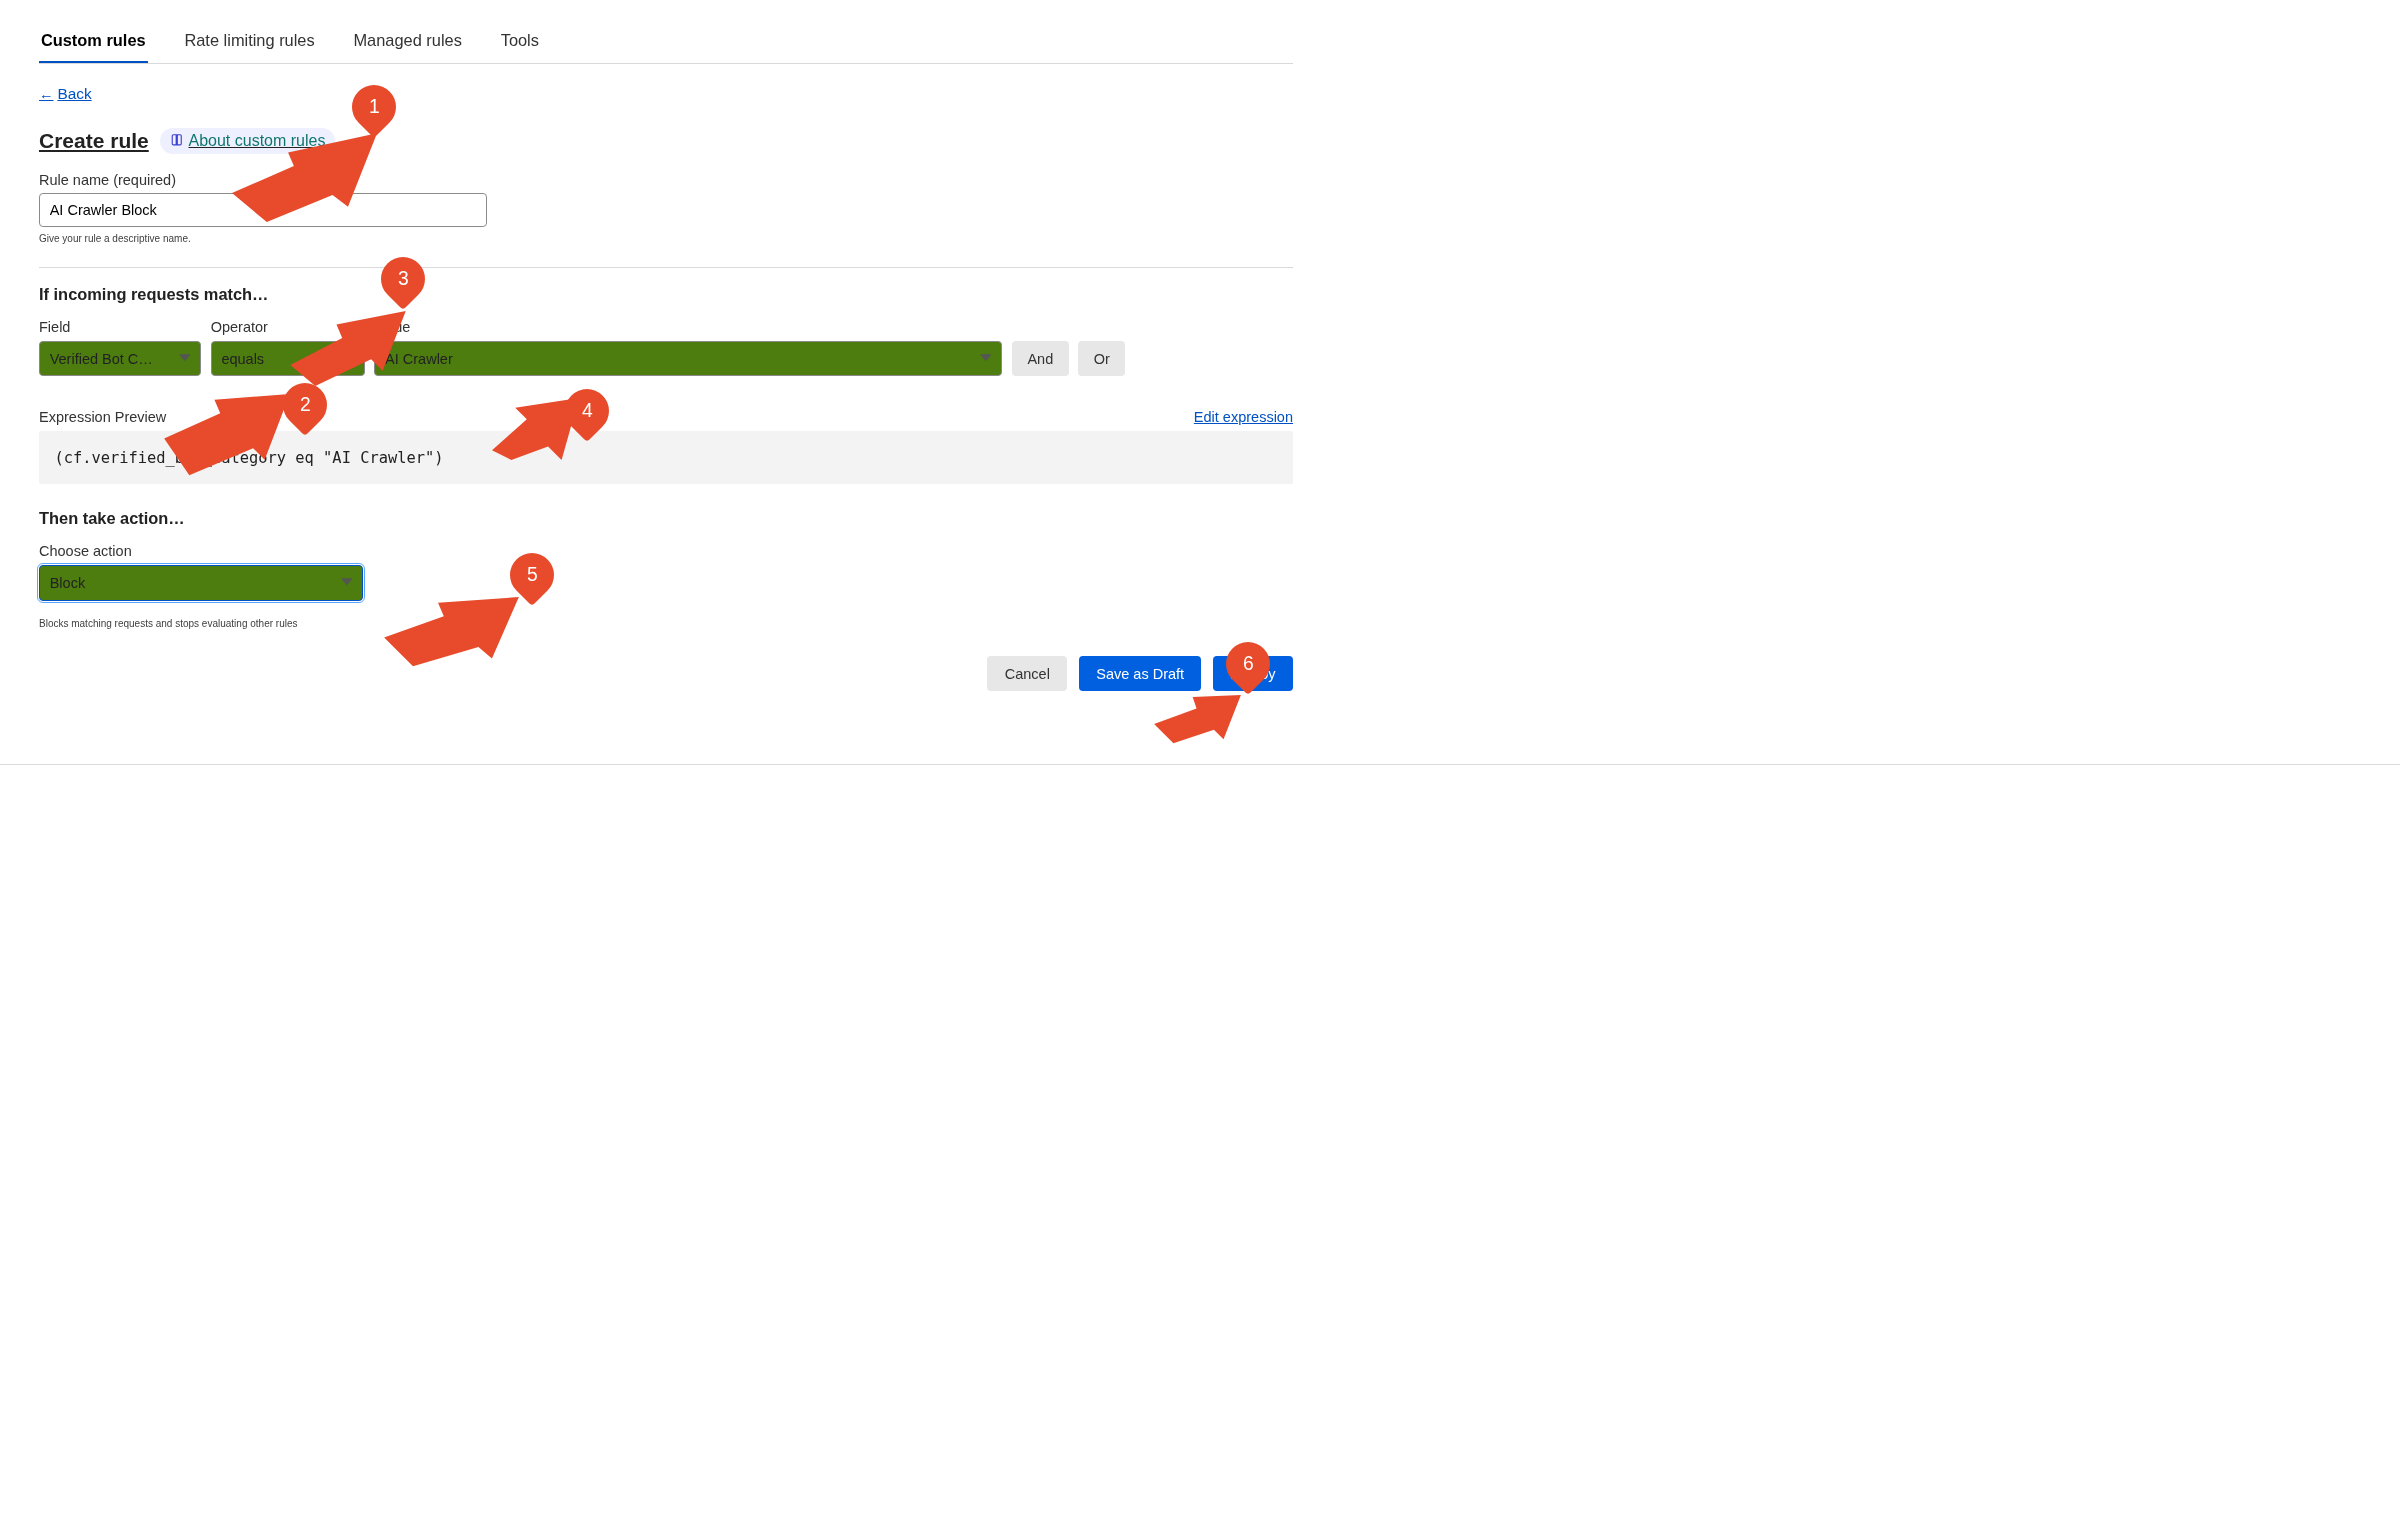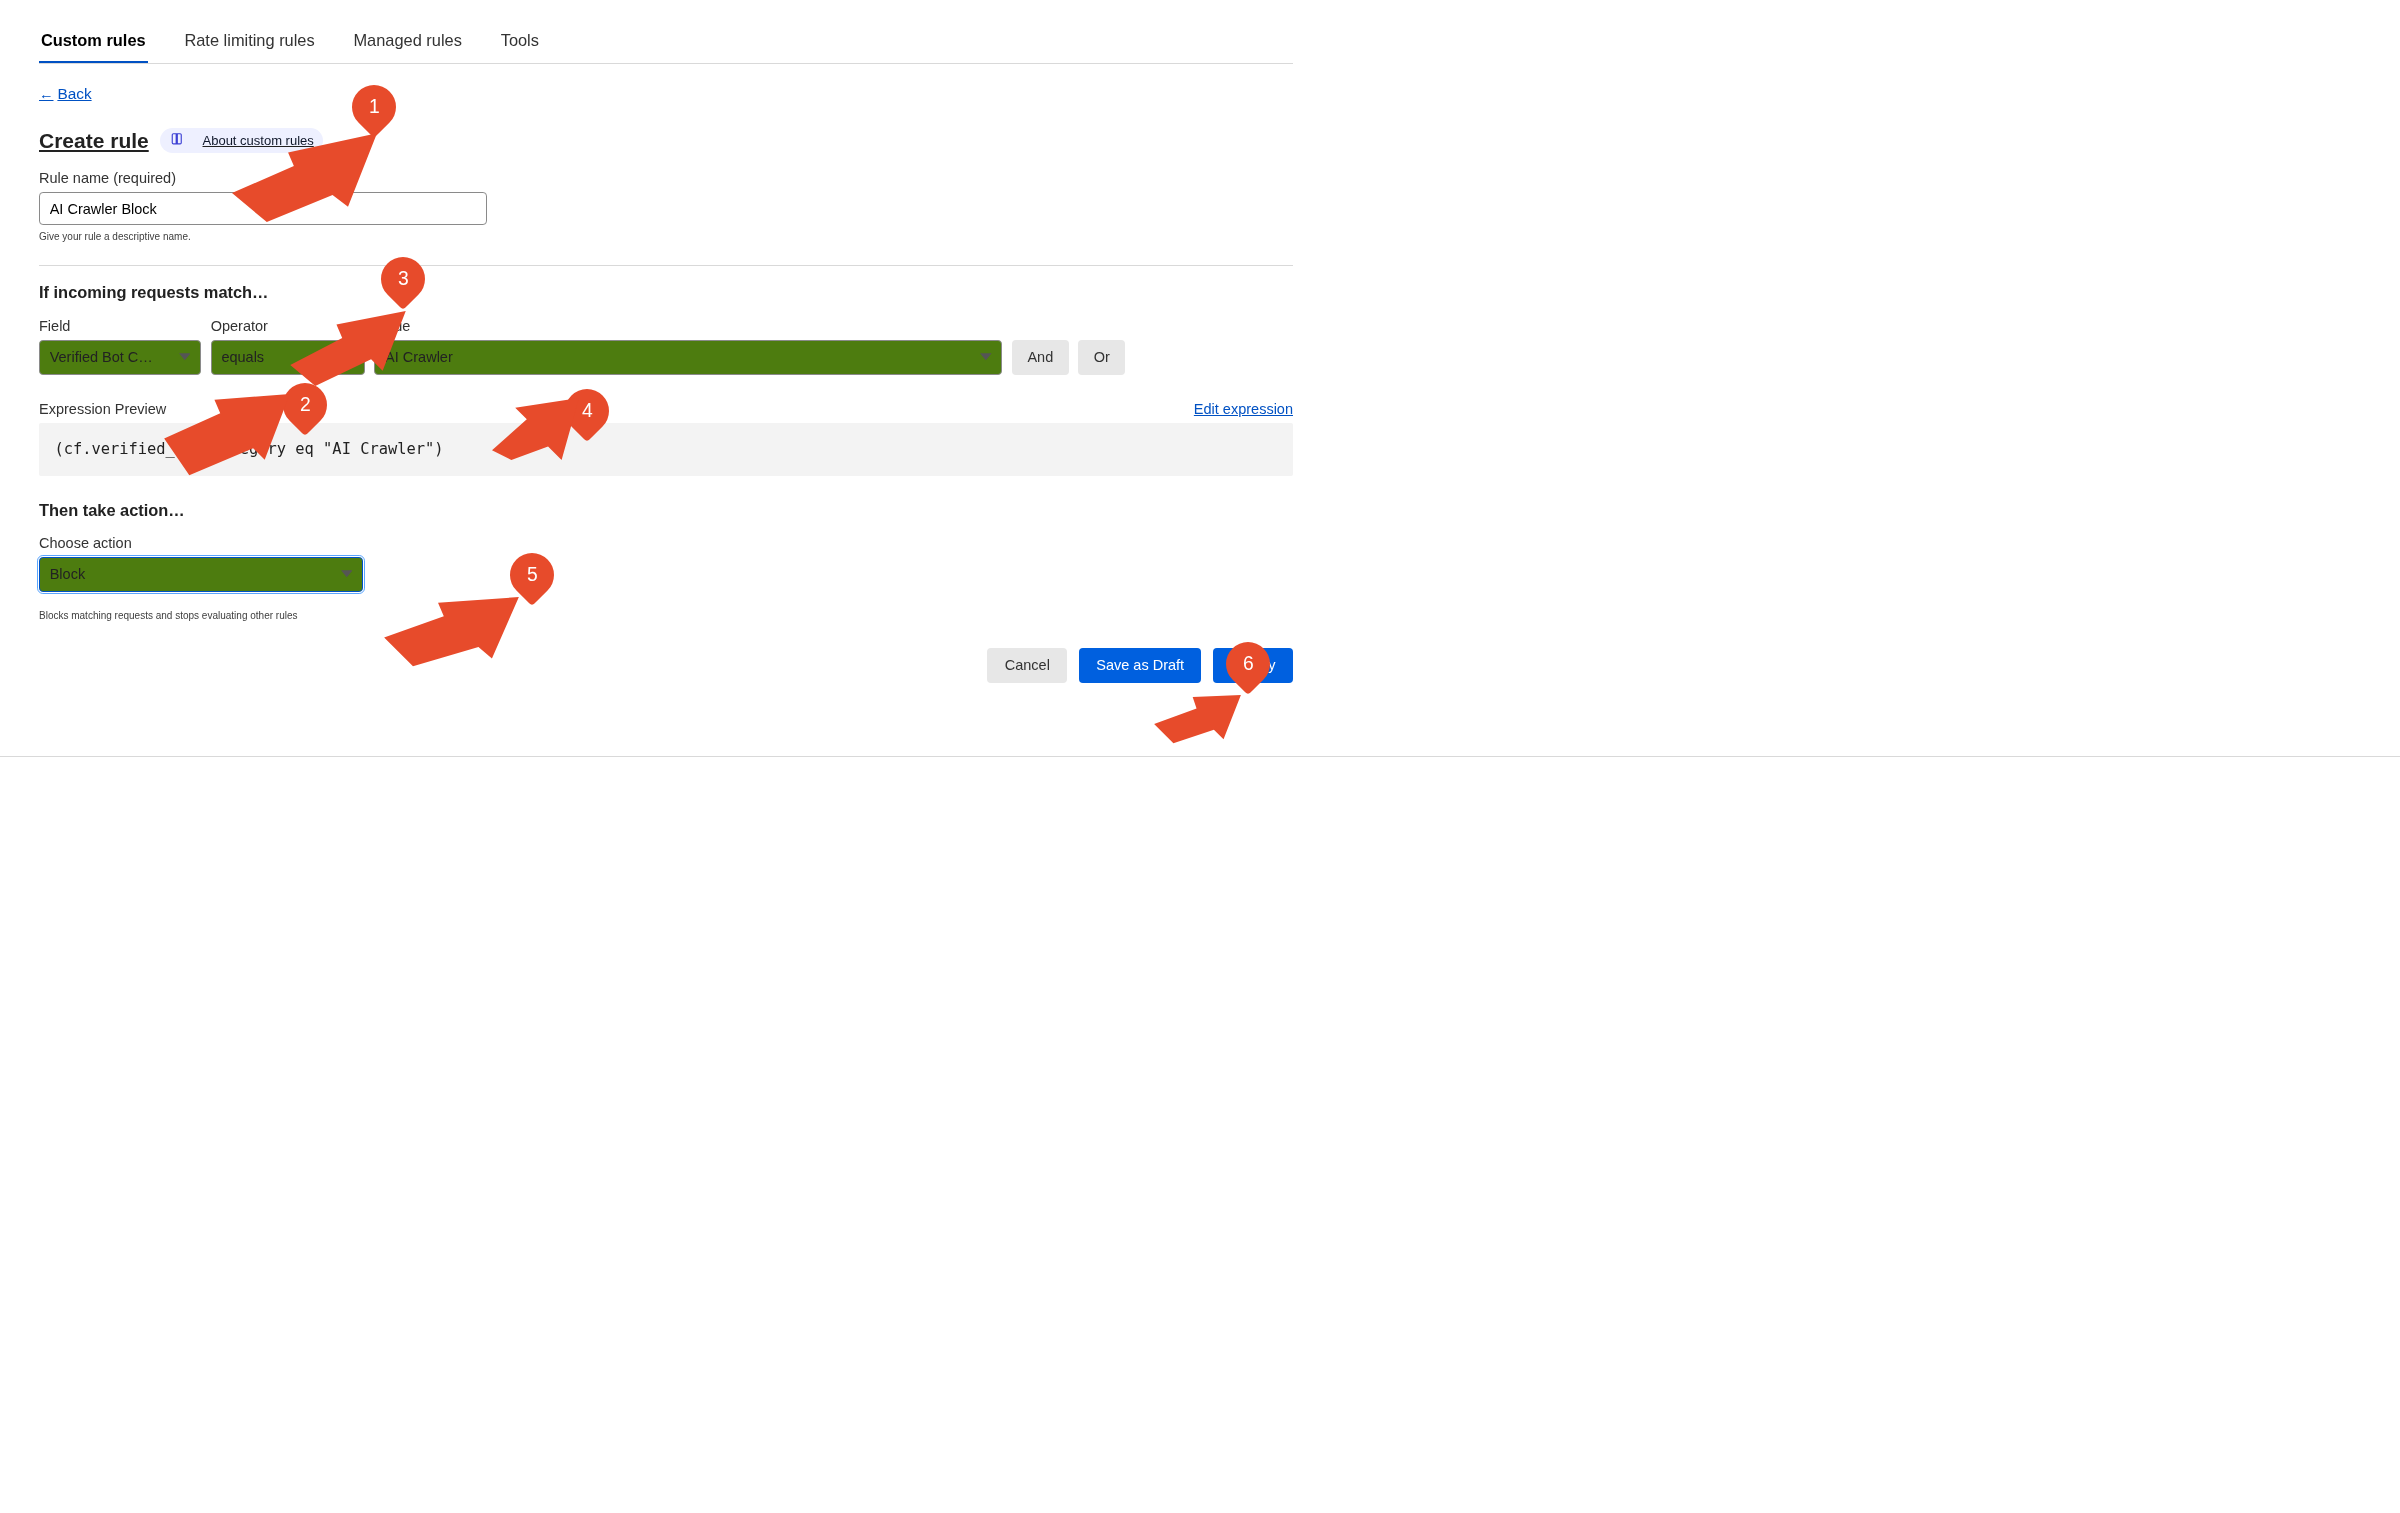--- a/index.html
+++ b/index.html
@@ -5,39 +5,39 @@
   * { box-sizing: border-box; margin: 0; padding: 0; }
   body { font-family: -apple-system, BlinkMacSystemFont, "Segoe UI", Helvetica, Arial, sans-serif; color: #222; background: #fff; font-size: 14.5px; }
   .page { padding: 25px 39px; width: 1332px; position: relative; }
   .tabs { display: flex; gap: 35px; border-bottom: 1px solid #d9d9d9; margin-bottom: 21px; }
   .tab { padding: 5.8px 1.9px 11.6px 1.9px; font-size: 16.4px; color: #333; cursor: pointer; }
   .tab.active { font-weight: 600; border-bottom: 2.9px solid #0051c3; color: #000; }
   .back-link { display: inline-flex; align-items: center; gap: 3.9px; color: #0051c3; font-size: 15.4px; text-decoration: underline; cursor: pointer; margin-bottom: 25px; }
   .back-link .arrow { font-size: 14.5px; text-decoration: none; }
   .title-row { display: flex; align-items: center; gap: 11.6px; margin-bottom: 17.4px; text-decoration: underline; }
   h1 { font-size: 21px; font-weight: 700; }
-  .about-badge { display: inline-flex; align-items: center; gap: 19px; background: #eef0ff; color: #0f172a; padding: 3.9px 9.7px; border-radius: 13.5px; font-size: 13px; cursor: pointer; }
+  .about-badge { display: inline-flex; align-items: center; gap: 5px; background: #eef0ff; color: #0f766e; padding: 3.9px 9.7px; border-radius: 13.5px; font-size: 16px; cursor: pointer; }
   .about-badge svg { width: 13.5px; height: 13.5px; }
   label.field-label { display: block; font-size: 14.5px; color: #333; margin-bottom: 5.8px; }
   .input-text { border: 1px solid #8a8a8a; border-radius: 3.9px; padding: 7.7px 9.7px; font-size: 14.5px; width: 448px; }
   .hint { font-size: 10px; color: #404040; margin-top: 5.8px; }
   .section-sep { border: none; border-top: 1px solid #d9d9d9; margin: 23px 0 17.4px 0; }
   h2.section-h { font-size: 16.4px; font-weight: 700; margin-bottom: 15.4px; }
   .cond-row { display: flex; gap: 9.7px; align-items: flex-end; }
   .col { display: flex; flex-direction: column; }
   .col label { font-size: 14.5px; color: #333; margin-bottom: 5.8px; }
   .select { display: flex; align-items: center; justify-content: space-between; border: 1px solid #8a8a8a; border-radius: 3.9px; padding: 8.7px 9.7px; font-size: 14.5px; background: #4d7c0f; cursor: pointer; }
   .select .caret { margin-left: 7.7px; }
   .select-focus { border: 1px solid #0051c3; outline: 1.9px solid #5aa6ff; outline-offset: 1px; }
   .sel-field { width: 162px; }
   .sel-field .val { white-space: nowrap; overflow: hidden; text-overflow: ellipsis; max-width: 116px; }
   .sel-op { width: 154px; }
   .sel-value { width: 628px; }
   .logic-btn { background: #e7e7e7; border: none; border-radius: 3.9px; padding: 9.7px 15.4px; font-size: 14.5px; cursor: pointer; color: #333; }
-  .expr-row { display: flex; justify-content: space-between; align-items: center; margin-top: 26px; margin-bottom: 5.8px; }
+  .expr-row { display: flex; justify-content: space-between; align-items: center; margin-top: 33px; margin-bottom: 5.8px; }
   .expr-row .label { font-size: 14.5px; color: #333; }
   .edit-expr { color: #0051c3; text-decoration: underline; font-size: 14.5px; cursor: pointer; }
   .code-box { background: #f3f3f3; border-radius: 1.9px; padding: 17.4px 15.4px; font-family: ui-monospace, SFMono-Regular, Menlo, monospace; font-size: 15.4px; color: #222; width: 100%; }
   .action-select { width: 324px; }
   .footer-btns { display: flex; gap: 11.6px; justify-content: flex-end; margin-top: 27px; }
   .btn { border: none; border-radius: 3.9px; padding: 9.7px 17.4px; font-size: 14.5px; cursor: pointer; }
   .btn.cancel { background: #e7e7e7; color: #333; }
   .btn.primary { background: #0060df; color: #fff; }
   .outer-sep { border: none; border-top: 1px solid #d9d9d9; margin: 48px 0 0 0; width: 100%; }
 

